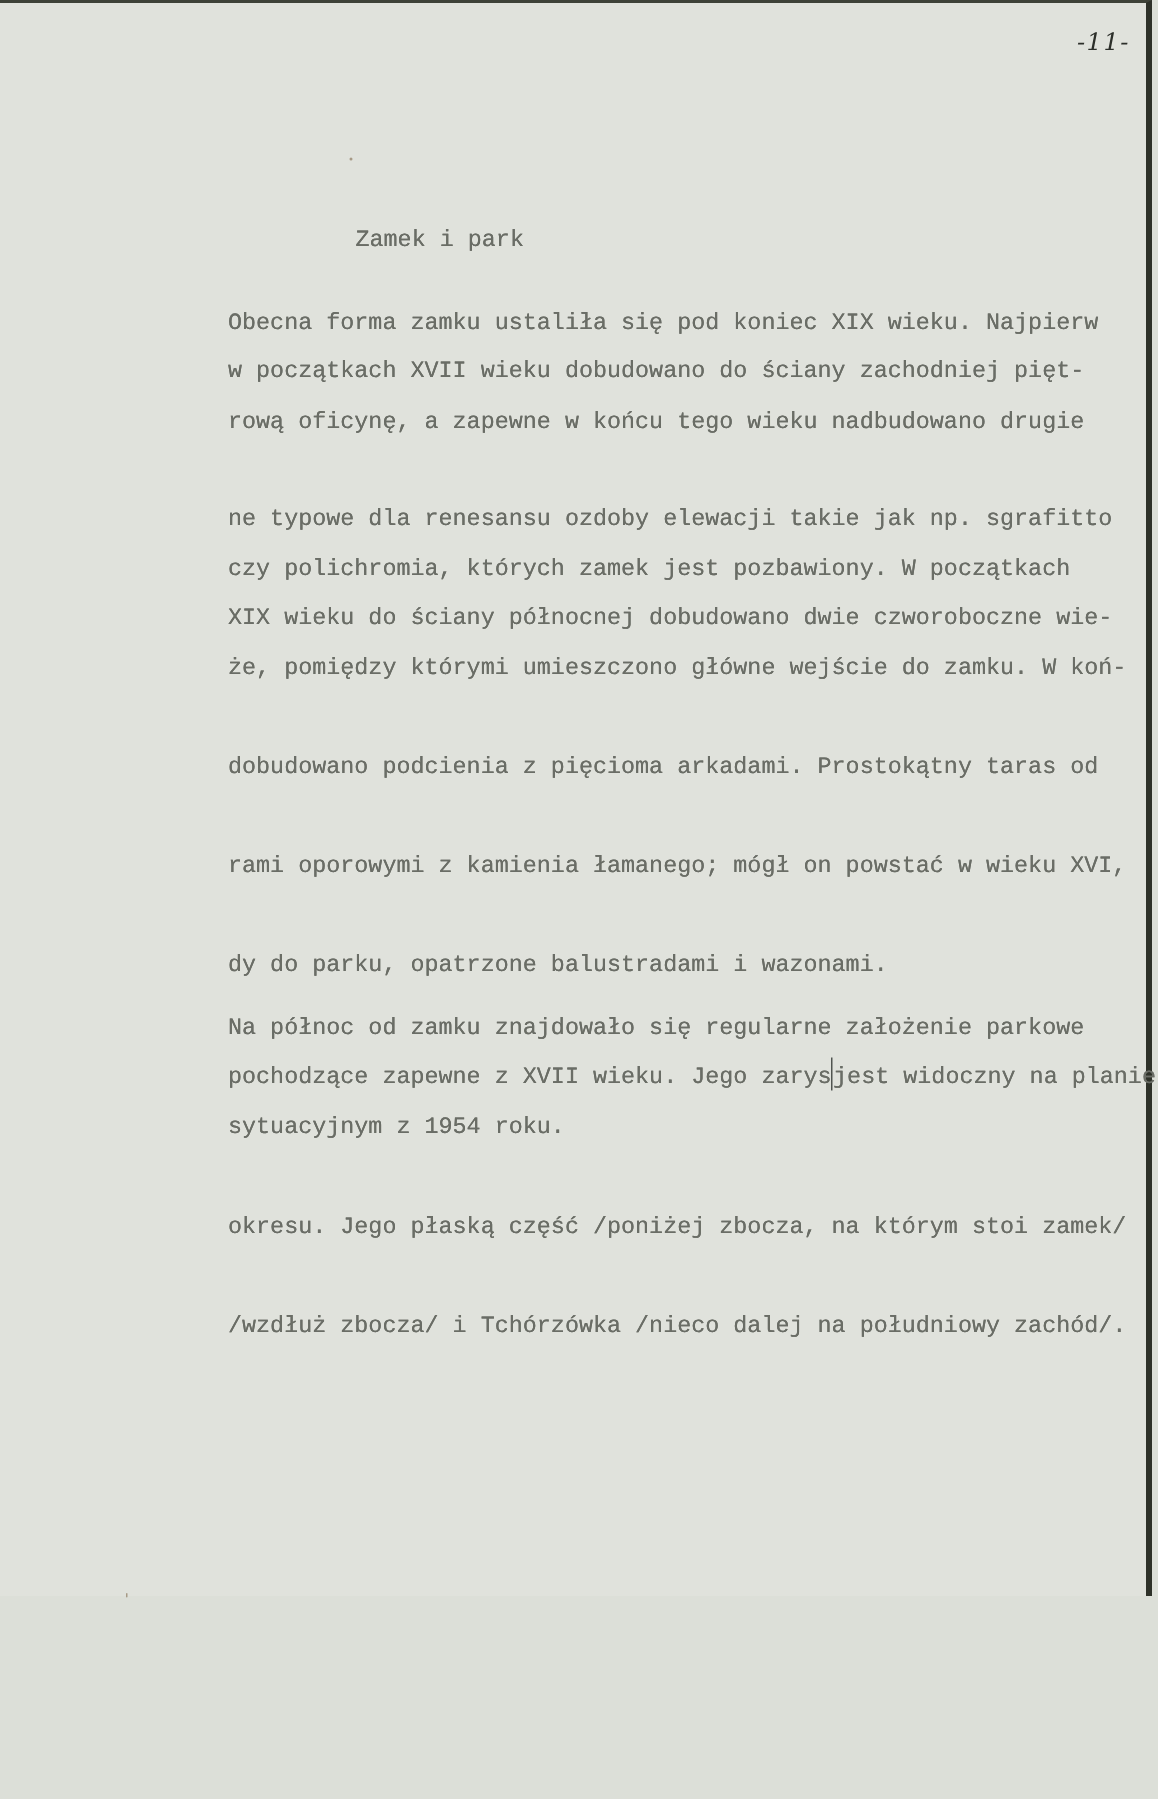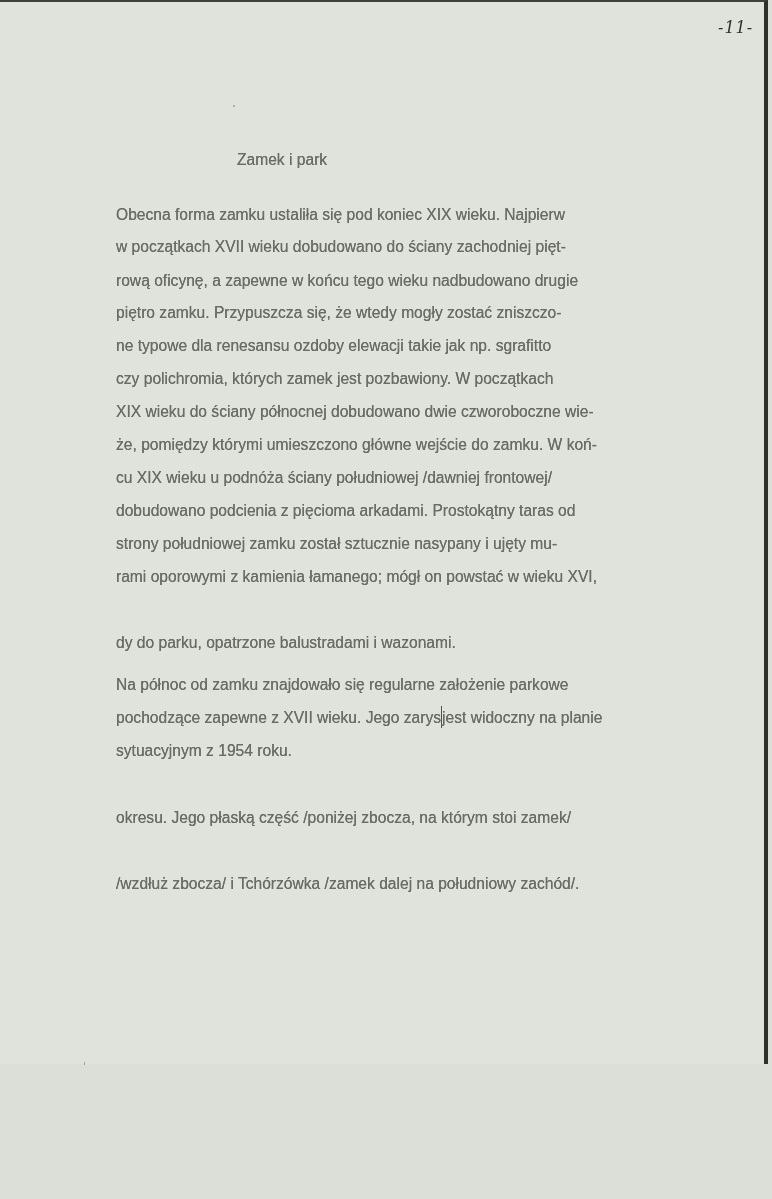--- a/index.html
+++ b/index.html
@@ -27,33 +27,33 @@
     position: absolute;
     left: 718px;
     top: 16px;
     font-family: "DejaVu Serif", serif;
     font-style: italic;
     font-size: 16px;
     color: #2c2f2a;
     letter-spacing: 1px;
   }
   .type {
-    font-family: Liberation Sans, sans-serif;
+    font-family: Liberation Mono, monospace;
     font-size: 15.6px;
     color: #6a6d66;
     white-space: pre;
     position: absolute;
     left: 116px;
     text-shadow: 0 0 0.4px #6a6d66;
   }
   .title {
     left: 237px;
     top: 149px;
   }
-  .line { line-height: 30px; }
+  .line { line-height: 30px; margin-left: 36px; }
   .cursor-mark {
     display: inline-block;
     width: 0;
     border-left: 1px solid #505450;
     height: 22px;
     vertical-align: -5px;
   }
   .speck {
     position: absolute;
     width: 2px; height: 2px;
@@ -66,33 +66,30 @@
 
 <div class="page">
 
   <div class="page-number">-11-</div>
 
   <div class="type title">Zamek i park</div>
 
   <div class="type line" style="top:198px">Obecna forma zamku ustaliła się pod koniec XIX wieku. Najpierw</div>
   <div class="type line" style="top:230px">w początkach XVII wieku dobudowano do ściany zachodniej pięt-</div>
   <div class="type line" style="top:264px">rową oficynę, a zapewne w końcu tego wieku nadbudowano drugie</div>
-  <div class="type line" style="top:296px">piętro zamku. Przypuszcza się, że wtedy mogły zostać zniszczo-</div>
   <div class="type line" style="top:329px">ne typowe dla renesansu ozdoby elewacji takie jak np. sgrafitto</div>
   <div class="type line" style="top:362px">czy polichromia, których zamek jest pozbawiony. W początkach</div>
   <div class="type line" style="top:395px">XIX wieku do ściany północnej dobudowano dwie czworoboczne wie-</div>
   <div class="type line" style="top:428px">że, pomiędzy którymi umieszczono główne wejście do zamku. W koń-</div>
-  <div class="type line" style="top:461px">cu XIX wieku u podnóża ściany południowej /dawniej frontowej/</div>
   <div class="type line" style="top:494px">dobudowano podcienia z pięcioma arkadami. Prostokątny taras od</div>
-  <div class="type line" style="top:527px">strony południowej zamku został sztucznie nasypany i ujęty mu-</div>
   <div class="type line" style="top:560px">rami oporowymi z kamienia łamanego; mógł on powstać w wieku XVI,</div>
   <div class="type line" style="top:626px">dy do parku, opatrzone balustradami i wazonami.</div>
 
   <div class="type line" style="top:668px">Na północ od zamku znajdowało się regularne założenie parkowe</div>
   <div class="type line" style="top:701px"><span>pochodzące zapewne z XVII wieku. Jego zarys</span><span class="cursor-mark"></span><span>jest widoczny na planie</span></div>
   <div class="type line" style="top:734px">sytuacyjnym z 1954 roku.</div>
 
   <div class="type line" style="top:801px">okresu. Jego płaską część /poniżej zbocza, na którym stoi zamek/</div>
-  <div class="type line" style="top:867px">/wzdłuż zbocza/ i Tchórzówka /zamek dalej na południowy zachód/.</div>
+  <div class="type line" style="top:867px">/wzdłuż zbocza/ i Tchórzówka /nieco dalej na południowy zachód/.</div>
 
   <div class="speck" style="left:233px;top:103px"></div>
   <div class="speck" style="left:84px;top:1060px;width:1px;height:3px"></div>
 </div>
 
 </body></html>

